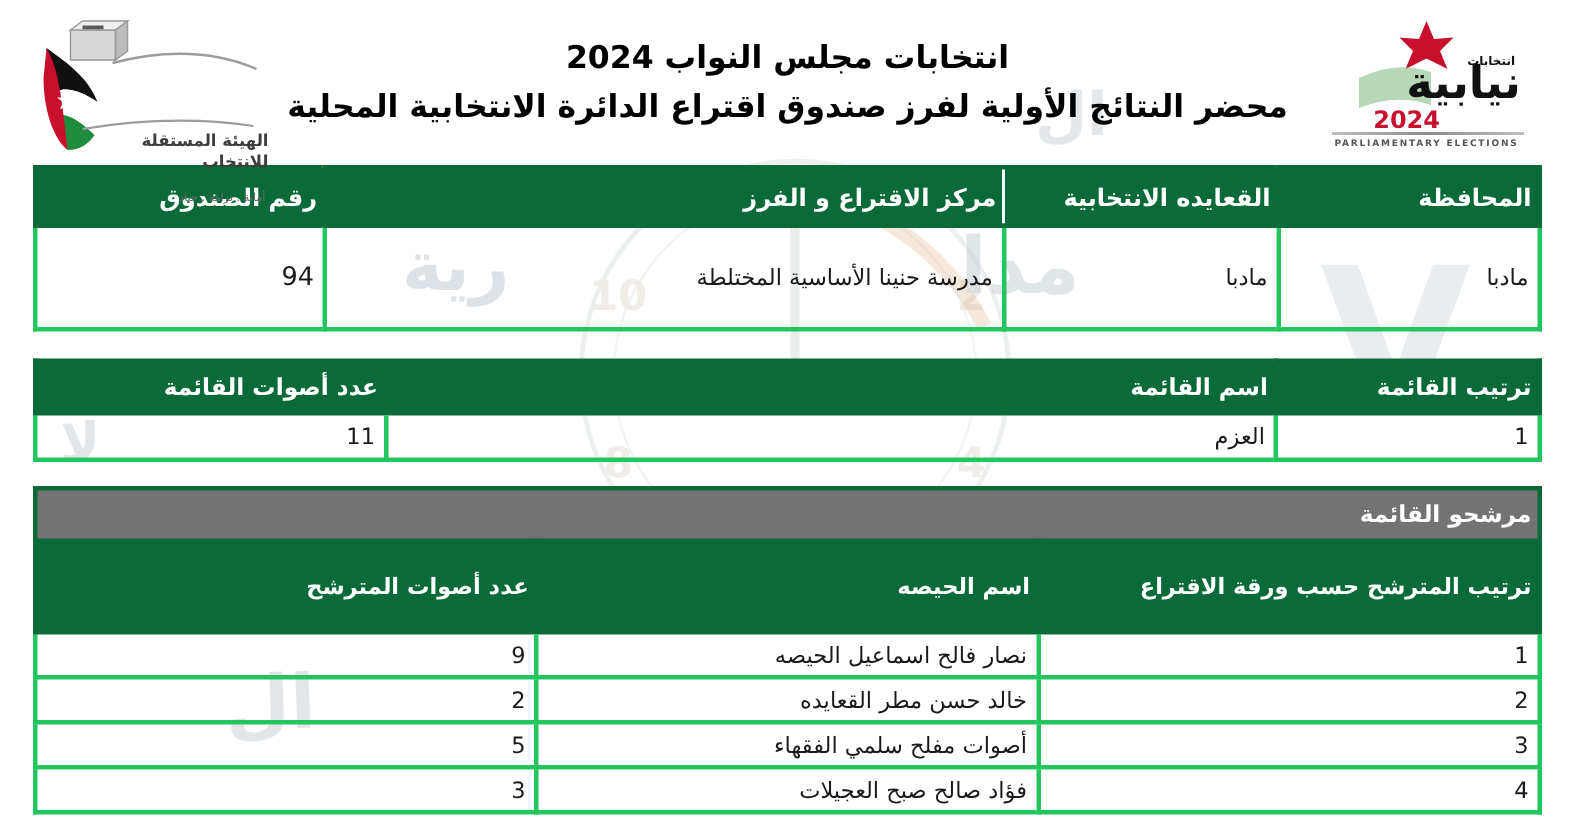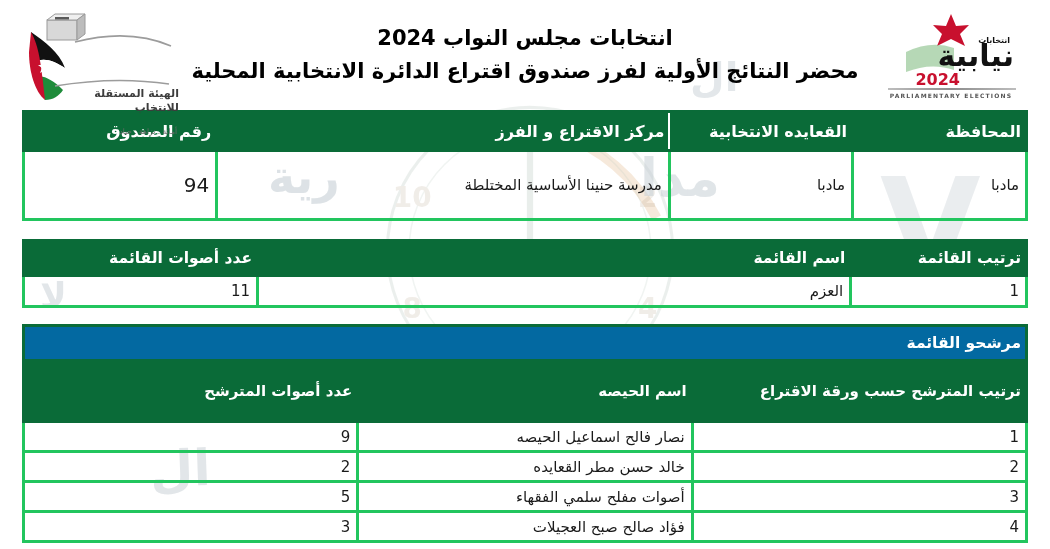--- a/index.html
+++ b/index.html
@@ -170,30 +170,30 @@
     border-color: #0a6b38;
   }
   thead th.sep { border-left: 2px solid #ffffff; border-right: 2px solid #ffffff; }
   tbody td {
     background: transparent;
     color: #1a1a1a;
     height: 22px;
     padding: 2px 6px;
   }
   .t1 tbody td { height: 62px; font-size: 15px; }
-  .t1 tbody td.box-num { font-size: 20px; margin-left: 40px; }
+  .t1 tbody td.box-num { font-size: 17px; margin-left: 40px; }
 
   .spacer-16 { height: 16px; }
   .spacer-18 { height: 18px; }
 
   .t2 thead th { height: 26px; font-size: 15.5px; }
   .t2 tbody td { height: 24px; font-size: 15px; }
 
   .t3 .group-title {
-    background: #0369a1;
+    background: #737373;
     color: #fff;
     font-weight: bold;
     font-size: 15.5px;
     height: 26px;
     border-color: #0a6b38;
   }
   .t3 thead th.colhead { height: 52px; font-size: 15px; line-height: 1.25; }
   .t3 tbody td { height: 23px; font-size: 15px; }
 </style>
 </head>

